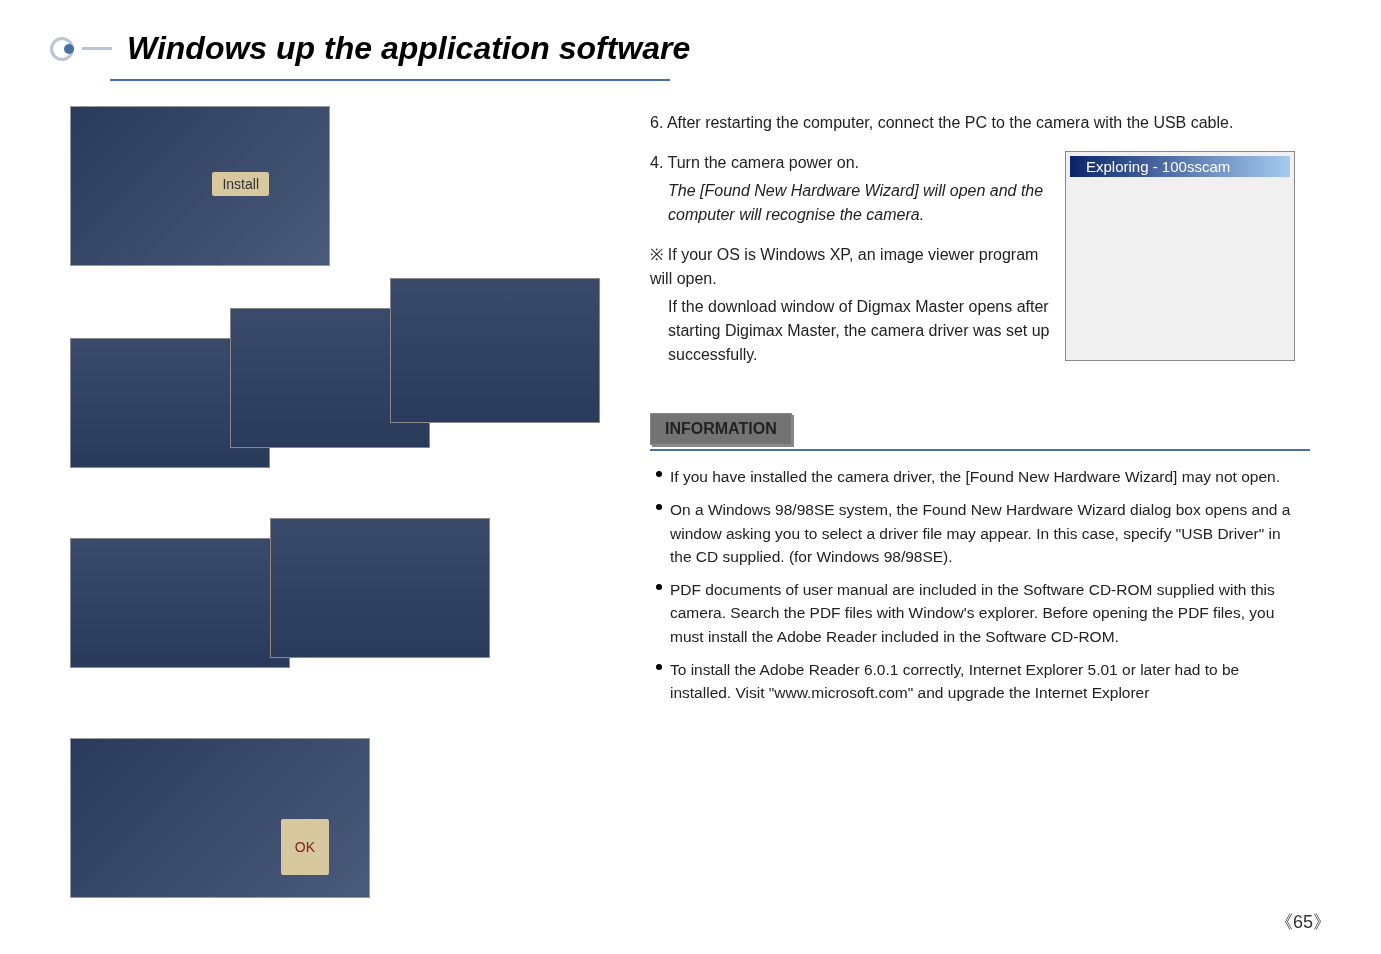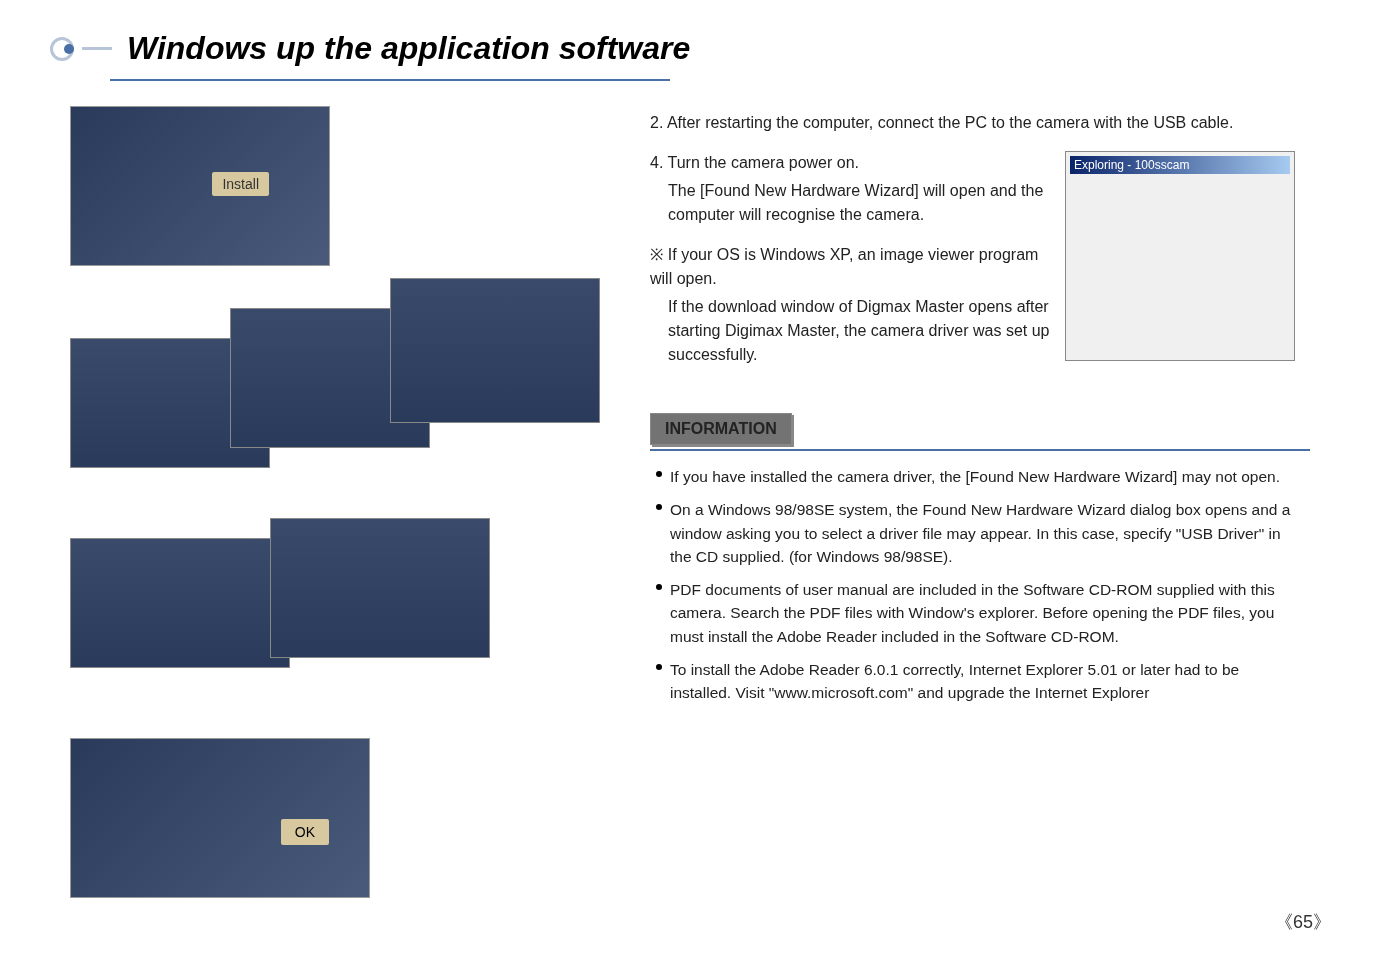--- a/index.html
+++ b/index.html
@@ -123,22 +123,22 @@
       width: 300px;
       height: 160px;
       margin-left: 20px;
       margin-top: 40px;
     }
     .sc-ok-label {
       position: absolute;
       right: 40px;
       top: 80px;
       background: #d8c8a0;
-      color: #000000;
-      padding: 5px 14px;
+      color: #7f1d1d;
+      padding: 20px 14px;
       font-size: 14px;
       border-radius: 2px;
     }
     .step-text {
       font-size: 16px;
       color: #222;
       line-height: 1.5;
       margin-bottom: 16px;
     }
     .step-row {
@@ -154,22 +154,22 @@
       height: 210px;
       background: #f0f0f0;
       border: 1px solid #888;
       font-size: 9px;
       color: #333;
       padding: 4px;
     }
     .explorer-titlebar {
       background: linear-gradient(90deg, #0a246a, #a6caf0);
       color: #fff;
-      padding: 2px 4px;
-      font-size: 12px;
+      padding: 2px 16px;
+      font-size: 15px;
       margin-bottom: 14px;
     }
     .info-box {
       margin-top: 30px;
     }
     .info-header {
       background: #737373;
       border: 1px solid #888;
       display: inline-block;
       padding: 6px 14px;
@@ -236,26 +236,26 @@
       <div class="sc-panel sc3a"></div>
       <div class="sc-panel sc3b"></div>
     </div>
 
     <div class="screenshot-placeholder sc4">
       <div class="sc-ok-label">OK</div>
     </div>
   </div>
 
   <div class="right-col">
-    <p class="step-text">2. After restarting the computer, connect the PC to the camera with the USB cable.</p>
+    <p class="step-text">6. After restarting the computer, connect the PC to the camera with the USB cable.</p>
 
     <div class="step-row">
       <div class="step-text-block">
         <p class="step-text" style="margin-bottom:4px;">4. Turn the camera power on.</p>
-        <p class="step-text" style="padding-left:18px;">The [Found New Hardware Wizard] will open and the computer will recognise the camera.</p>
+        <p class="step-text" style="padding-left:18px;font-style:italic;">The [Found New Hardware Wizard] will open and the computer will recognise the camera.</p>
         <p class="step-text" style="margin-bottom:4px;">
           <span>※</span>
           <span>If your OS is Windows XP, an image viewer program will open.</span>
         </p>
         <p class="step-text" style="padding-left:18px;">If the download window of Digmax Master opens after starting Digimax Master, the camera driver was set up successfully.</p>
       </div>
       <div class="explorer-placeholder">
         <div class="explorer-titlebar">Exploring - 100sscam</div>
       </div>
     </div>

